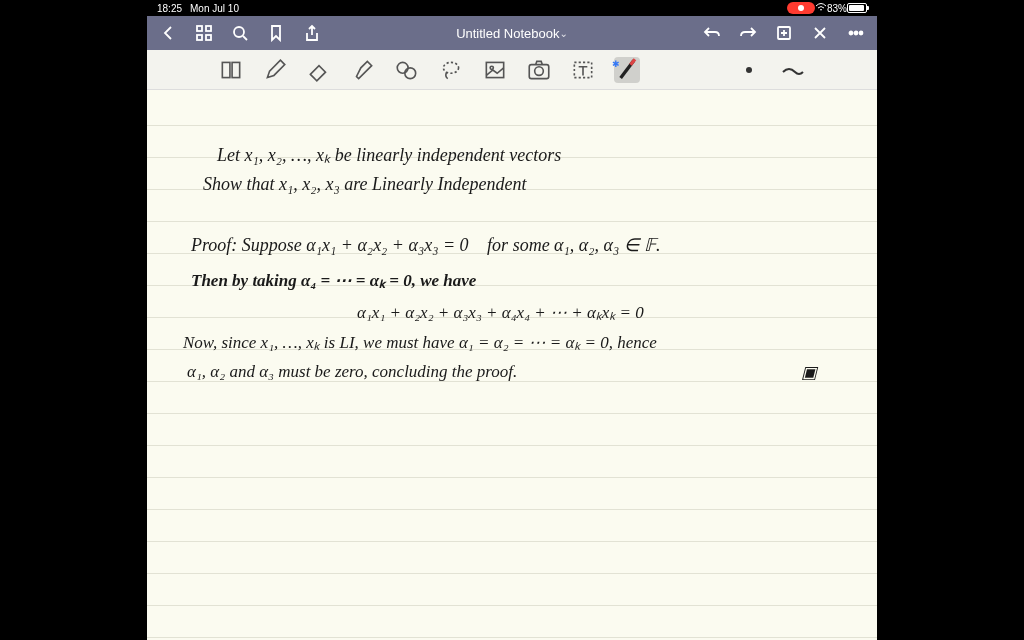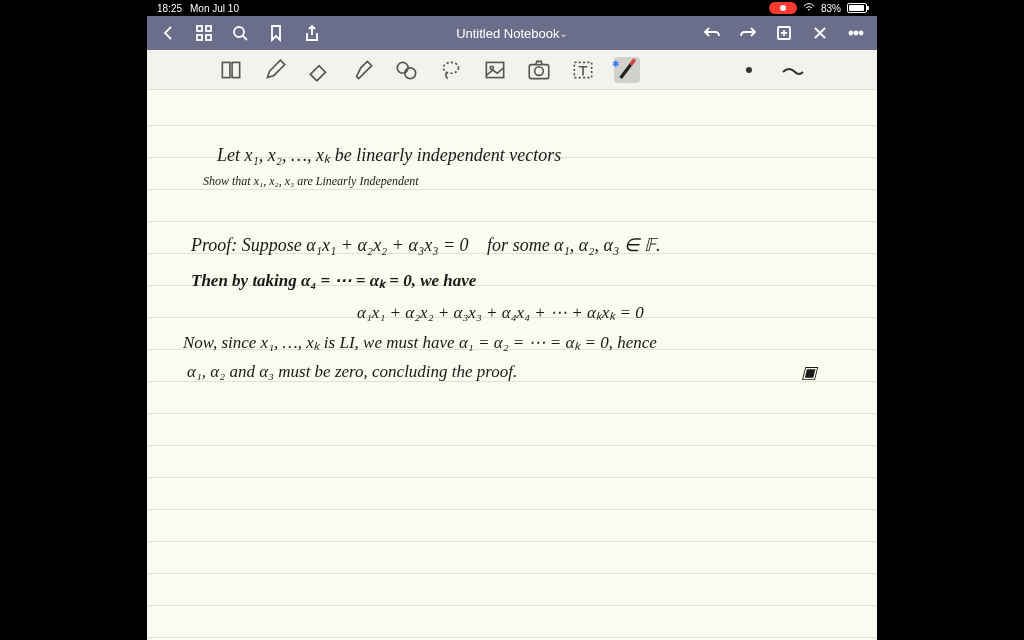--- a/index.html
+++ b/index.html
@@ -22,21 +22,21 @@
       height: 16px;
       background: #000;
       color: #fff;
       display: flex;
       align-items: center;
       justify-content: space-between;
       padding: 0 10px;
       font-size: 10px;
     }
     .status-left { display: flex; gap: 8px; }
-    .status-right { display: flex; gap: 6px; align-items: center; }
+    .status-right { display: flex; align-items: center; }
     .rec-pill {
       background: #ff3b30;
       border-radius: 8px;
       width: 28px;
       height: 12px;
       display: flex;
       align-items: center;
       justify-content: center;
     }
     .rec-dot {
@@ -101,21 +101,21 @@
       background-position: 0 4px;
     }
     .handwriting {
       position: absolute;
       font-family: 'Segoe Script', 'Comic Sans MS', cursive;
       color: #1a1a1a;
       font-style: italic;
       white-space: nowrap;
     }
     .hw1 { top: 52px; left: 70px; font-size: 18px; }
-    .hw2 { top: 84px; left: 56px; font-size: 12px; }
+    .hw2 { top: 84px; left: 56px; font-size: 18px; }
     .hw3 { top: 144px; left: 44px; font-size: 18px; }
     .hw4 { top: 178px; left: 44px; font-size: 17px; font-weight: bold; }
     .hw5 { top: 210px; left: 210px; font-size: 17px; }
     .hw6 { top: 240px; left: 36px; font-size: 17px; }
     .hw7 { top: 272px; left: 40px; font-size: 17px; }
     .qed { top: 272px; right: 60px; font-size: 17px; }
     .dot-indicator { width: 6px; height: 6px; background: #333; border-radius: 50%; }
     .wave-indicator { width: 24px; height: 12px; }
   </style>
 </head>

